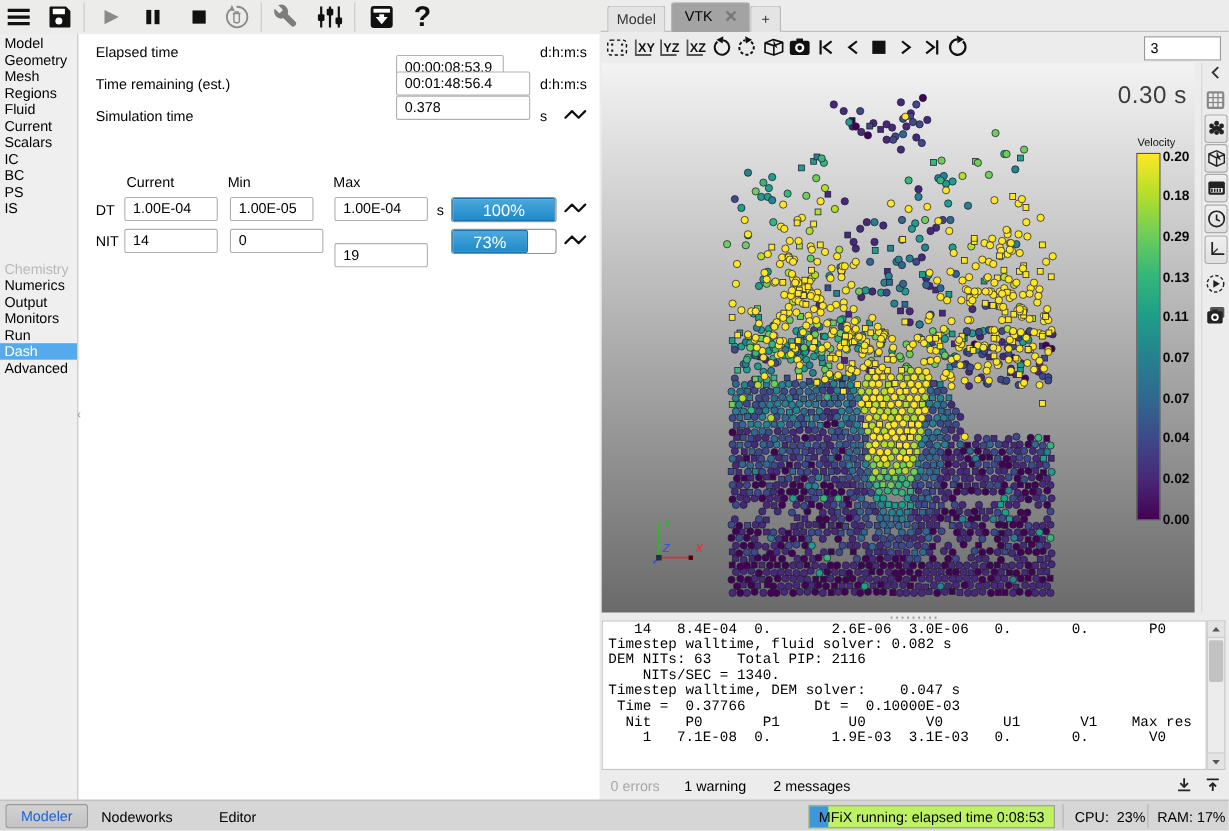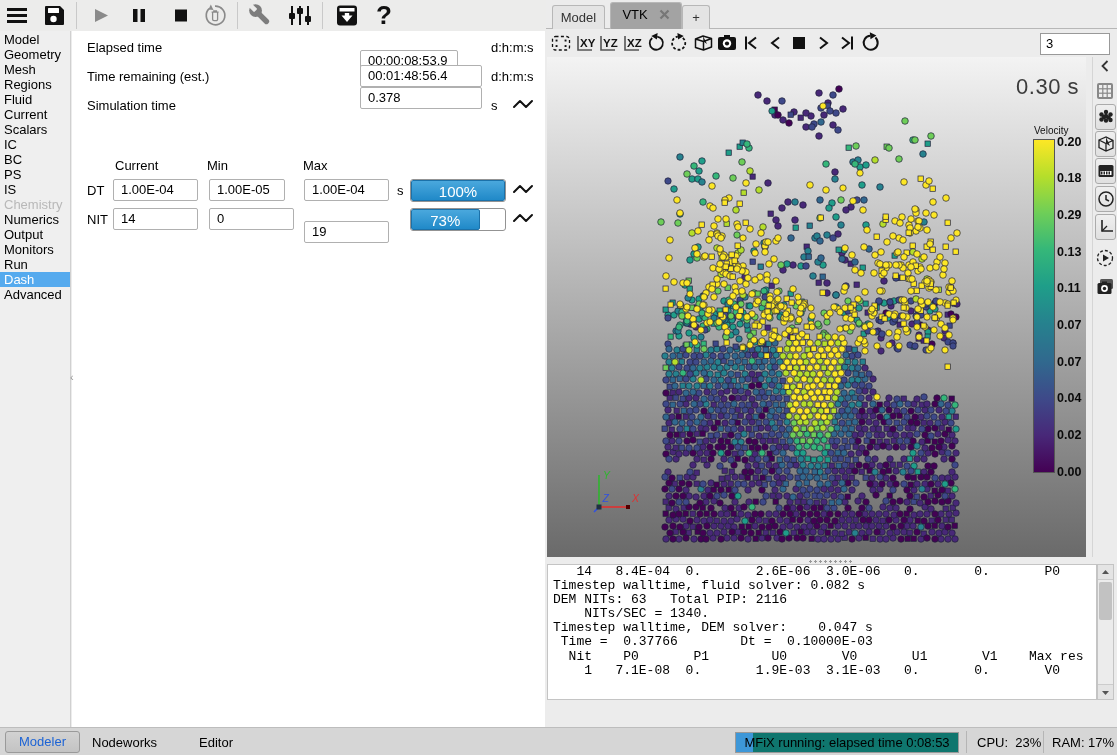--- a/index.html
+++ b/index.html
@@ -6,21 +6,21 @@
 html,body { width:1117px; height:755px; overflow:hidden; }
 body { font-family:"Liberation Sans",sans-serif; font-size:13px; color:#000; background:#ececec; position:relative; }
 .abs { position:absolute; }
 
 #toolbar { left:0; top:0; width:546px; height:31px; background:#ececeb; }
 #toolbar svg { position:absolute; top:0; }
 .tsep { position:absolute; top:2px; width:1px; height:27px; background:#c9c9c9; }
 
 #sidebar { left:0; top:31px; width:71px; height:696px; background:#efefef; border-right:1px solid #d0d0d0; padding-top:1px; }
 #sidebar div { height:15px; line-height:15px; padding-left:4px; font-size:13px; white-space:nowrap; }
-#sidebar .dis { color:#b8b8b8; }
+#sidebar .dis { color:#b8b8b8;margin-top:40px; }
 #sidebar .sel { background:#55aaee; color:#fff; }
 
 #main { left:72px; top:31px; width:473px; height:696px; background:#fff; }
 .lbl { position:absolute; font-size:13px; }
 .inp { position:absolute; height:22px; background:#fff; border:1px solid #b0b0b0; border-radius:2px; font-size:13px; line-height:20px; padding-left:7px; }
 .pbar { position:absolute; width:96px; height:23px; border:1px solid #939393; border-radius:3px; background:#fff; overflow:hidden; }
 .pfill { height:100%; background:linear-gradient(#4aa8dd,#2089c8); border-radius:2px; border:1px solid #1b71a9; color:#fff; text-align:center; line-height:21px; font-size:15px; }
 
 #right { left:546px; top:0; width:571px; height:727px; }
 .tab { position:absolute; top:5px; height:24px; background:#e4e4e4; border:1px solid #b7b7b7; border-bottom:none; border-radius:3px 3px 0 0; text-align:center; font-size:13px; padding-top:4px; color:#333; }
@@ -32,21 +32,21 @@
 #splitter { position:absolute; left:0; top:557px; width:571px; height:9px; background:#ececec; }
 #term { position:absolute; left:1px; top:564px; width:550px; height:136px; background:#fff; border:1px solid #c4c4c4; font-family:"Liberation Mono",monospace; font-size:13px; line-height:14.1px; white-space:pre; padding:0 0 0 5px; overflow:hidden; }
 #scroll { position:absolute; left:551px; top:564px; width:17px; height:136px; background:#ececec; border:1px solid #c4c4c4; }
 #statusrow { position:absolute; left:0; top:700px; width:571px; height:27px; background:#ececec; font-size:13px; }
 .cbl { position:absolute; left:510px; font-size:12.5px; font-weight:bold; color:#0a0a0a; }
 .rbtn { position:absolute; left:2px; width:21px; height:26px; background:linear-gradient(#efefef,#e0e0e0); border:1px solid #ababab; border-radius:3px; text-align:center; padding-top:3px; }
 
 #bottom { left:0; top:727px; width:1117px; height:28px; background:#d6d6d6; border-top:1px solid #bdbdbd; white-space:nowrap; }
 #modeler { position:absolute; left:5px; top:3px; width:75px; height:22px; background:linear-gradient(#d2d2d2,#c3c3c3); border:1px solid #9a9a9a; border-radius:3px; color:#1c63d5; text-align:center; line-height:20px; font-size:13px; }
 .bsep { position:absolute; top:3px; width:1px; height:22px; background:#b5b5b5; }
-#runbar { position:absolute; left:735px; top:4px; width:224px; height:21px; background:#0f766e; border:1px solid #999; font-size:13px; }
+#runbar { position:absolute; left:735px; top:4px; width:224px; height:21px; background:#bef264; border:1px solid #999; font-size:13px; }
 #runfill { position:absolute; left:0; top:0; width:17px; height:19px; background:#3d97d8; }
 #runtext { position:absolute; left:0; top:0; width:222px; text-align:center; line-height:19px; }
 </style>
 </head>
 <body>
 
 <div class="abs" id="toolbar">
 <svg style="left:6px" width="22" height="31" viewBox="0 0 22 31">
       <g stroke="#111" stroke-width="3">
         <path d="M1 9.5h20M1 15.5h20M1 21.5h20"></path>
@@ -2381,20 +2381,32 @@
     1   7.1E-08  0.       1.9E-03  3.1E-03   0.       0.       V0</div>
 <div id="scroll">
 <div style="position:absolute;left:0;top:0;width:15px;height:15px;background:#e4e4e4;border-bottom:1px solid #ccc"><svg width="15" height="15" viewBox="0 0 15 15">
           <path d="M4 9 L7.5 5 L11 9z" fill="#555"></path>
         </svg></div>
 <div style="position:absolute;left:0;bottom:0;width:15px;height:15px;background:#e4e4e4;border-top:1px solid #ccc"><svg width="15" height="15" viewBox="0 0 15 15">
           <path d="M4 6 L7.5 10 L11 6z" fill="#555"></path>
         </svg></div>
 <div style="position:absolute;left:1px;top:17px;width:13px;height:38px;background:#c2c2c2;border-radius:2px"></div>
 </div>
+<div id="statusrow">
+<span style="position:absolute;left:9px;top:7px;color:#a8a8a8">0 errors</span>
+<span style="position:absolute;left:76px;top:7px">1 warning</span>
+<span style="position:absolute;left:157px;top:7px">2 messages</span>
+<svg style="position:absolute;left:523px;top:6px" width="15" height="15" viewBox="0 0 15 15">
+        <path d="M7.5 1.5 V9 M4 6 L7.5 9.5 L11 6" fill="none" stroke="#222" stroke-width="1.7"></path>
+        <path d="M2 12.5 H13" stroke="#222" stroke-width="1.7"></path>
+      </svg>
+<svg style="position:absolute;left:549px;top:6px" width="15" height="15" viewBox="0 0 15 15">
+        <path d="M2 2.5 H13 M7.5 6 V13 M4.5 9 L7.5 6 L10.5 9" fill="none" stroke="#222" stroke-width="1.7"></path>
+      </svg>
+</div>
 </div>
 
 <div class="abs" id="bottom">
 <div id="modeler">Modeler</div>
 <span style="position:absolute;left:92px;top:7px">Nodeworks</span>
 <span style="position:absolute;left:199px;top:7px">Editor</span>
 <div id="runbar">
       <div id="runfill"></div>
       <div id="runtext">MFiX running: elapsed time 0:08:53</div>
     </div>

